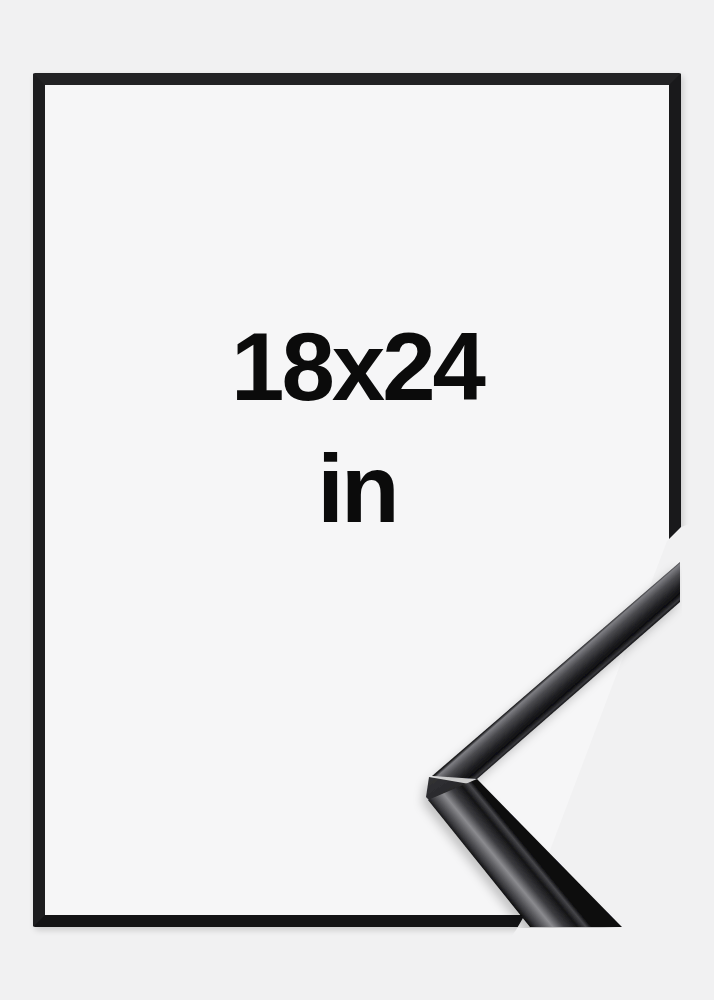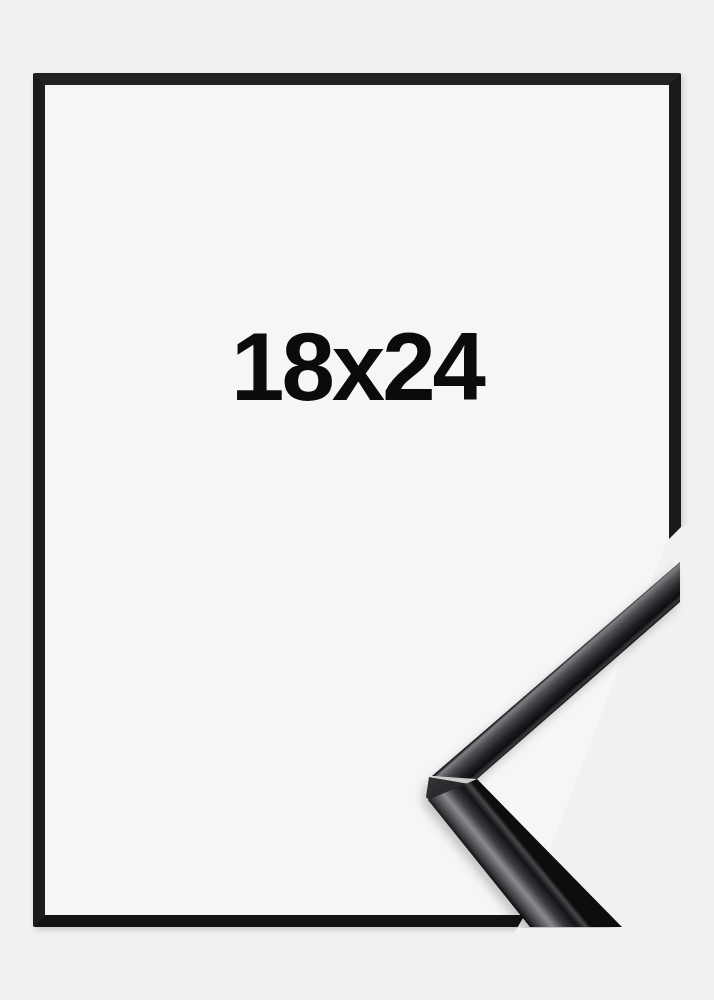--- a/index.html
+++ b/index.html
@@ -68,20 +68,21 @@
 </style>
 </head>
 <body>
 
 <div class="canvas">
 
   <div class="frame"></div>
 
   <div class="size-text">
     <div>18x24</div>
+    <div>in</div>
   </div>
 
   <svg class="corner-photo" viewBox="0 0 714 1000">
     <defs>
       <linearGradient id="gU" gradientUnits="userSpaceOnUse" x1="556" y1="669" x2="577" y2="693">
         <stop offset="0" stop-color="#1b1b1d"></stop>
         <stop offset="0.08" stop-color="#7d7d82"></stop>
         <stop offset="0.30" stop-color="#4a4a4e"></stop>
         <stop offset="0.58" stop-color="#212124"></stop>
         <stop offset="0.78" stop-color="#0e0e10"></stop>

